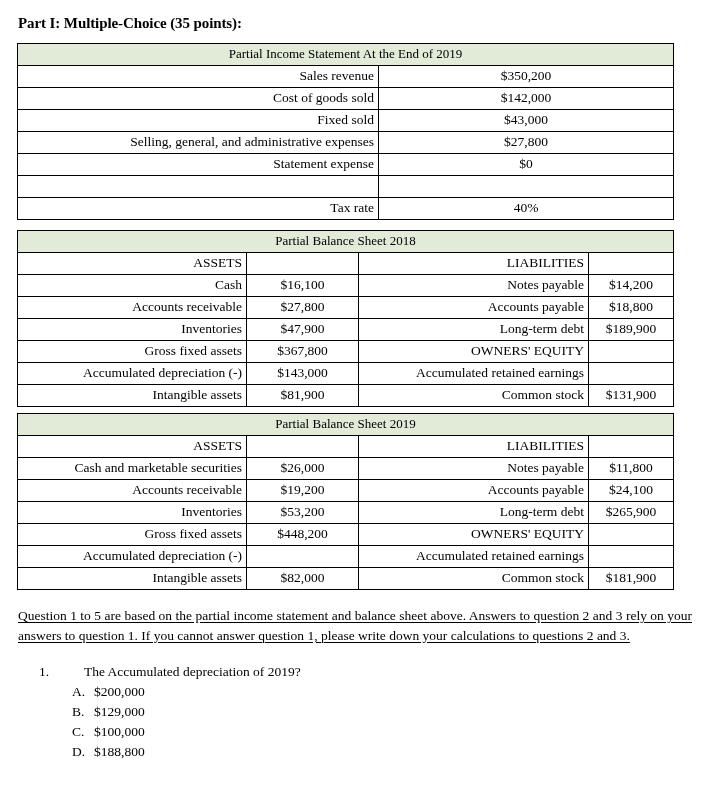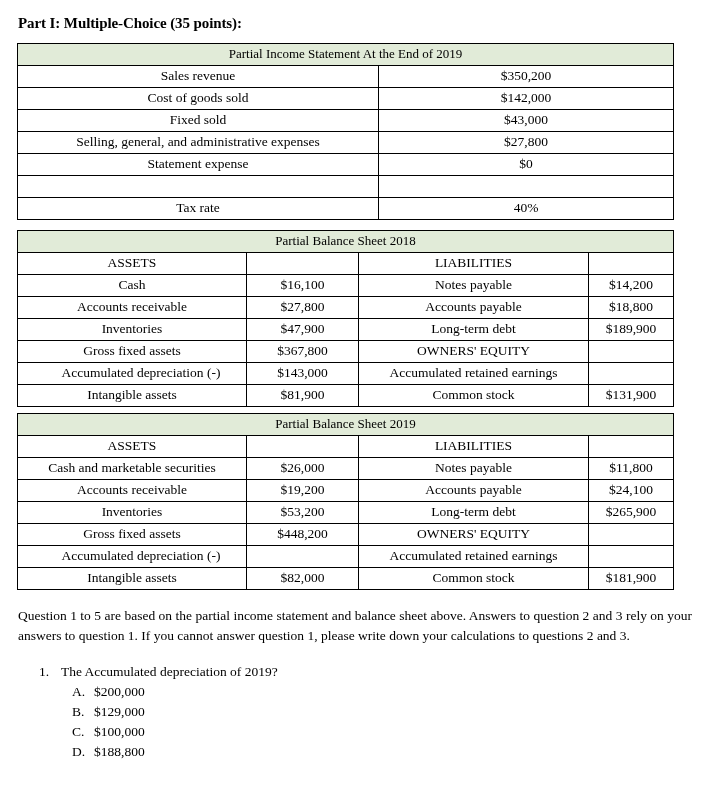--- a/index.html
+++ b/index.html
@@ -46,49 +46,50 @@
     vertical-align: middle;
     overflow: hidden;
     white-space: nowrap;
   }
   .tbl-title {
     text-align: center;
     background: #e1ebd8;
     font-size: 13px;
     height: 19px;
   }
-  .lbl { text-align: center; }
+  .lbl { text-align: right; }
   .num { text-align: center; }
   .indent { padding-left: 22px !important; }
 
   .gap-10 { height: 10px; }
   .gap-6  { height: 6px; }
 
   .intro {
     margin: 16px 1px 0 1px;
     width: 674px;
     font-size: 13.5px;
     line-height: 19.5px;
     text-align: justify;
+    text-decoration: underline;
     text-underline-offset: 2px;
   }
 
   .qlist {
     margin: 17px 0 0 0;
     padding: 0;
     list-style: none;
     font-size: 13.5px;
     line-height: 20px;
   }
   .q-row {
     display: flex;
     margin-left: 22px;
   }
   .q-num { width: 22px; flex: 0 0 22px; }
-  .q-text { flex: 1 1 auto; }
+  .q-text { flex: 1 1 auto; margin-left: 23px; }
 
   .opts {
     margin: 0;
     padding: 0;
     list-style: none;
   }
   .opt-row {
     display: flex;
     margin-left: 55px;
     line-height: 20px;

